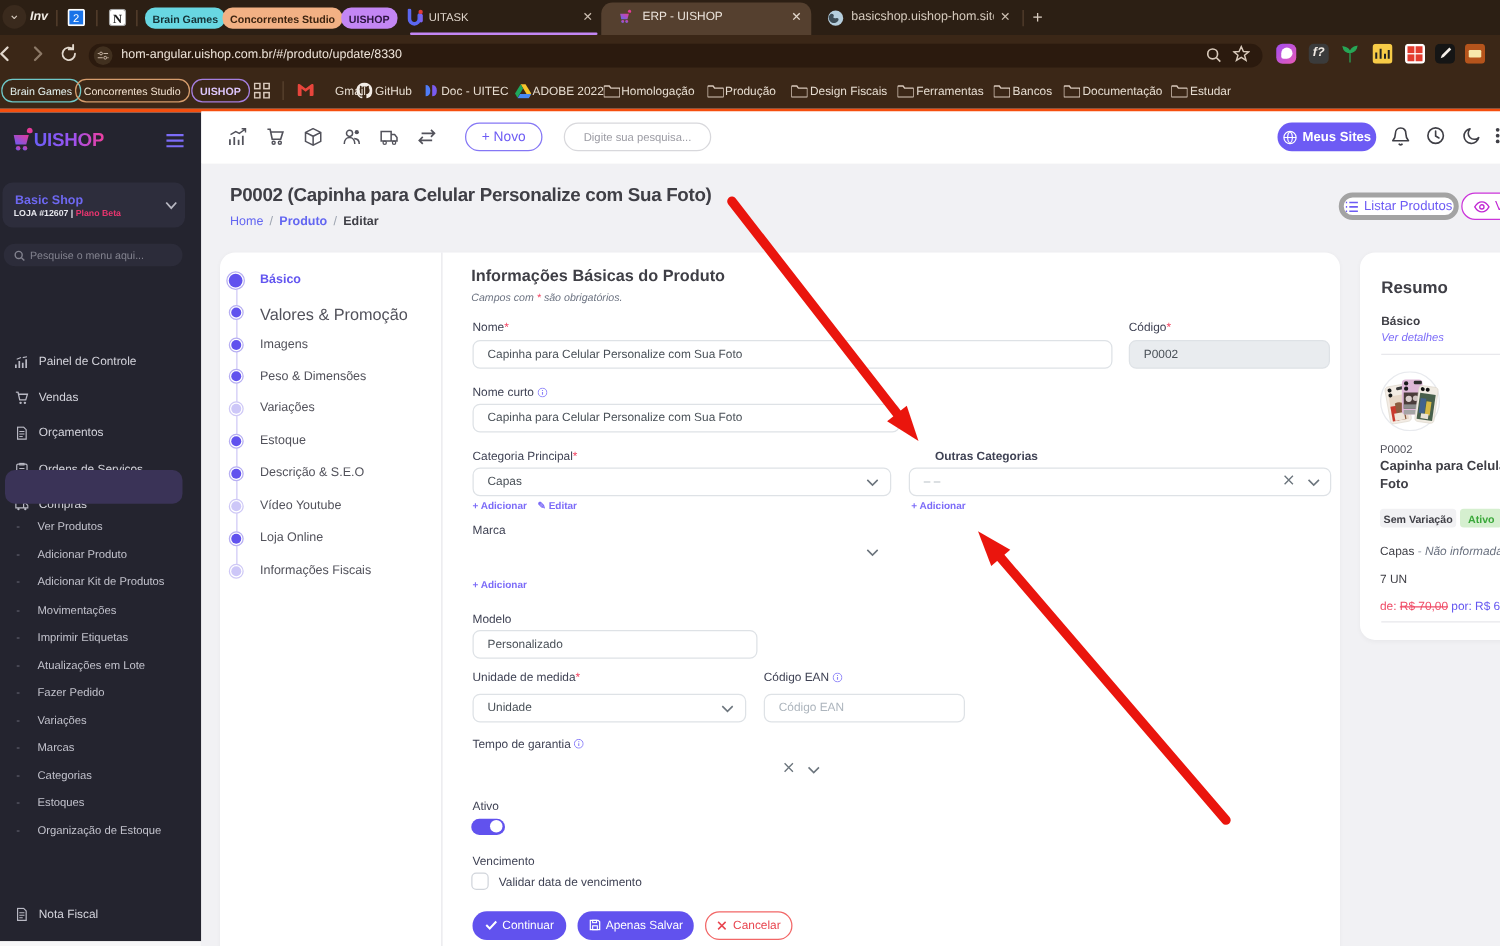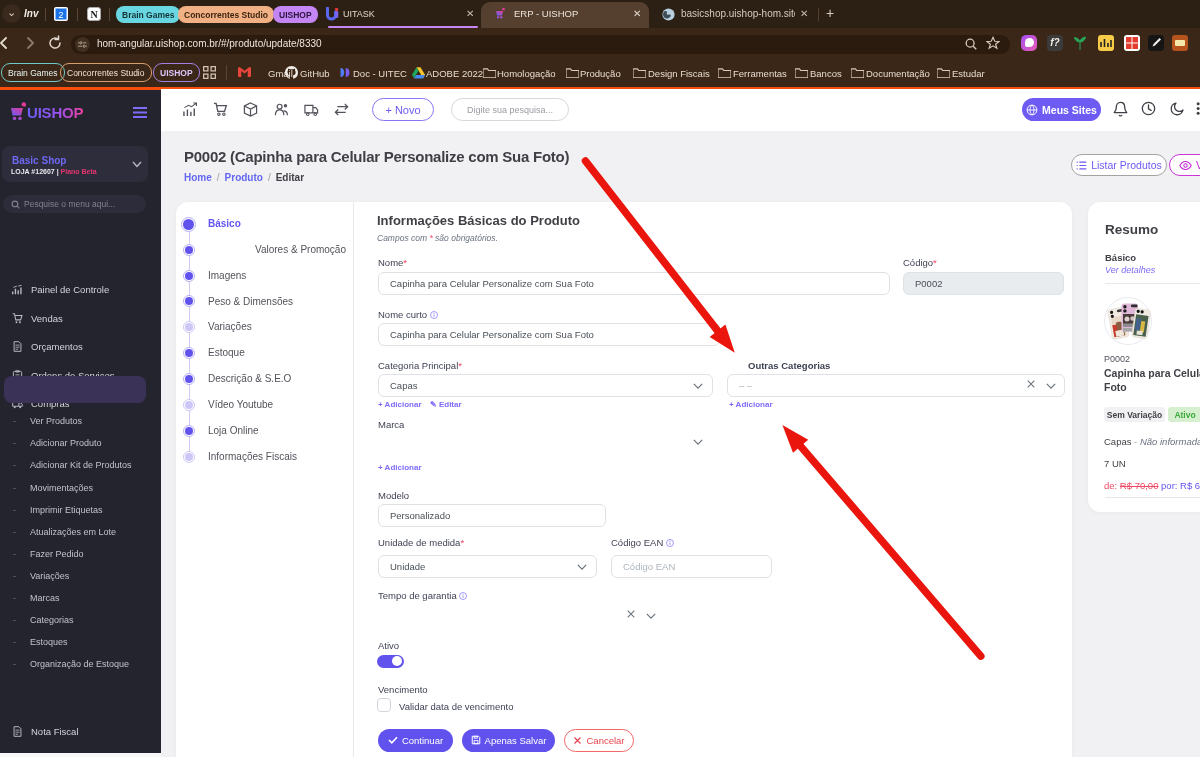--- a/index.html
+++ b/index.html
@@ -411,43 +411,43 @@
       </svg>
     <svg class="abs" style="left:1035px;top:12px;color:#3f3f46" width="8" height="15" viewBox="0 0 8 16">
         <circle cx="2" cy="3" r="1.6" fill="currentColor"></circle>
         <circle cx="2" cy="8" r="1.6" fill="currentColor"></circle>
         <circle cx="2" cy="13" r="1.6" fill="currentColor"></circle>
       </svg>
   </div>
 
   <div id="content">
     <div class="abs" style="left:23px;top:17px;font-size:15px;letter-spacing:-0.25px;font-weight:bold;color:#3f3f46;">P0002 (Capinha para Celular Personalize com Sua Foto)</div>
-    <div class="abs" style="left:23px;top:41px;font-size:10px;color:#9ca3af;"><span style="color:#6366f1;font-weight:bold;margin-top:21px;">Home</span><span style="margin:0 5px;">/</span><span style="color:#6366f1;font-weight:bold;">Produto</span><span style="margin:0 5px;">/</span><span style="color:#3f3f46;font-weight:bold;">Editar</span></div>
-    <div class="abs" style="left:910px;top:23px;width:96px;height:22px;border:1px solid #a3a3a3;border-radius:11px;color:#6d5bf4;font-size:10.5px;display:flex;align-items:center;justify-content:center;gap:4px;background:#fff;">
+    <div class="abs" style="left:23px;top:41px;font-size:10px;color:#9ca3af;"><span style="color:#6366f1;font-weight:normal;margin-top:21px;">Home</span><span style="margin:0 5px;">/</span><span style="color:#6366f1;font-weight:bold;">Produto</span><span style="margin:0 5px;">/</span><span style="color:#3f3f46;font-weight:bold;">Editar</span></div>
+    <div class="abs" style="left:910px;top:23px;width:96px;height:22px;border:4px solid #a3a3a3;border-radius:11px;color:#6d5bf4;font-size:10.5px;display:flex;align-items:center;justify-content:center;gap:4px;background:#fff;">
       <svg width="11" height="11" viewBox="0 0 16 16">
           <path d="M5 3 h10 M5 8 h10 M5 13 h10" stroke="#6d5bf4" stroke-width="1.8"></path>
           <path d="M1 3 h1.5 M1 8 h1.5 M1 13 h1.5" stroke="#6d5bf4" stroke-width="1.8"></path>
         </svg>
       Listar Produtos</div>
     <div class="abs" style="left:1008px;top:23px;width:60px;height:22px;border:1px solid #cb35da;border-radius:11px;color:#c026d3;font-size:10.5px;display:flex;align-items:center;padding-left:9px;gap:4px;background:#fff;">
       <svg width="13" height="11" viewBox="0 0 16 12">
           <path d="M1 6 C3 2.5 5.5 1 8 1 s5 1.5 7 5 c-2 3.5 -4.5 5 -7 5 s-5 -1.5 -7 -5 z" fill="none" stroke="#c026d3" stroke-width="1.3"></path>
           <circle cx="8" cy="6" r="2.1" fill="none" stroke="#c026d3" stroke-width="1.3"></circle>
         </svg>
       Vi</div>
 
     <div id="maincard">
 
       <div class="abs" style="left:12.5px;top:22px;width:1px;height:233px;background:#cfc9f6;"></div>
       <div class="abs" style="left:5px;top:15px;width:15px;height:15px;border-radius:50%;border:1px solid #b7aff2;background:#fff;"></div>
       <div class="abs" style="left:7px;top:17px;width:11px;height:11px;border-radius:50%;background:#6152ee;"></div>
       <div class="abs" style="left:32px;top:16px;font-size:10px;font-weight:bold;color:#6356f0;">Básico</div>
       <div class="abs" style="left:6.5px;top:41.5px;width:12px;height:12px;border-radius:50%;border:1px solid #b7aff2;background:#fff;"></div>
       <div class="abs" style="left:8.5px;top:43.5px;width:8px;height:8px;border-radius:50%;background:#6152ee;"></div>
-      <div class="abs" style="left:32px;top:42px;font-size:10px;color:#52525b;margin-left:47px;">Valores &amp; Promoção</div>
+      <div class="abs" style="left:32px;top:42px;font-size:13px;color:#52525b;">Valores &amp; Promoção</div>
       <div class="abs" style="left:6.5px;top:67.5px;width:12px;height:12px;border-radius:50%;border:1px solid #b7aff2;background:#fff;"></div>
       <div class="abs" style="left:8.5px;top:69.5px;width:8px;height:8px;border-radius:50%;background:#6152ee;"></div>
       <div class="abs" style="left:32px;top:68px;font-size:10px;color:#52525b;">Imagens</div>
       <div class="abs" style="left:6.5px;top:93px;width:12px;height:12px;border-radius:50%;border:1px solid #b7aff2;background:#fff;"></div>
       <div class="abs" style="left:8.5px;top:95px;width:8px;height:8px;border-radius:50%;background:#6152ee;"></div>
       <div class="abs" style="left:32px;top:93.5px;font-size:10px;color:#52525b;">Peso &amp; Dimensões</div>
       <div class="abs" style="left:6.5px;top:118.5px;width:12px;height:12px;border-radius:50%;border:1px solid #cfc9f6;background:#fff;"></div>
       <div class="abs" style="left:8.5px;top:120.5px;width:8px;height:8px;border-radius:50%;background:#cdc7f8;"></div>
       <div class="abs" style="left:32px;top:119px;font-size:10px;color:#52525b;">Variações</div>
       <div class="abs" style="left:6.5px;top:144.5px;width:12px;height:12px;border-radius:50%;border:1px solid #b7aff2;background:#fff;"></div>

